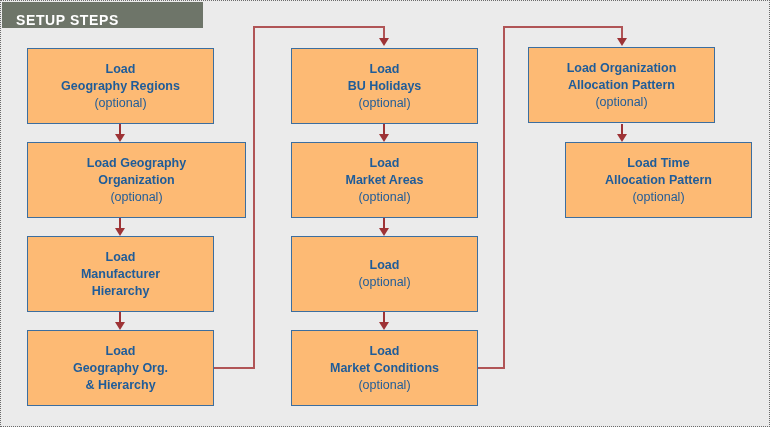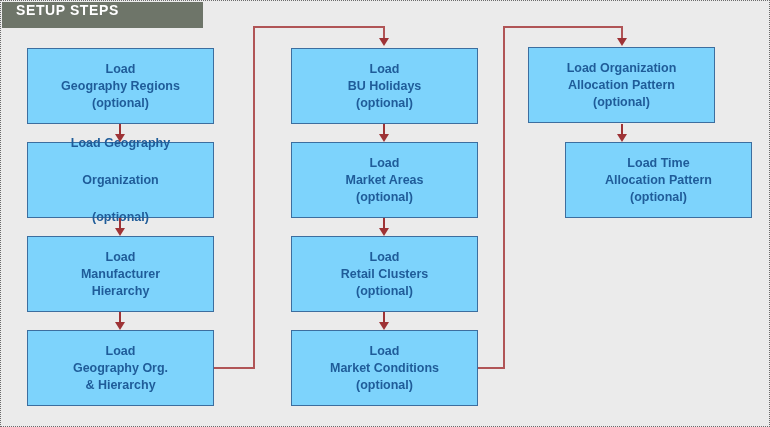--- a/index.html
+++ b/index.html
@@ -19,47 +19,47 @@
   }
   #banner {
     position: absolute;
     left: 1px;
     top: 1px;
     width: 201px;
     height: 26px;
     background: #6e7569;
     box-sizing: border-box;
     display: flex;
-    align-items: flex-start;
+    align-items: flex-end;
   }
   #banner .banner-text {
     color: #ffffff;
     font-size: 14px;
     font-weight: bold;
     letter-spacing: 0.6px;
     padding-left: 14px;
     white-space: nowrap;
   }
   .node {
     position: absolute;
-    background: #7dd3fc;
+    background: #fdba74;
     border: 1px solid #3c6e9f;
     box-sizing: border-box;
     display: flex;
     flex-direction: column;
     align-items: center;
     justify-content: center;
     color: #1f5c99;
     font-size: 12.5px;
     font-weight: bold;
     line-height: 17px;
     text-align: center;
   }
   .node .line { display: block; white-space: nowrap; }
-  .node .opt { font-weight: bold; }
+  .node .opt { font-weight: normal; }
 
   
   .seg {
     position: absolute;
     background: #9e3336;
   }
   .vseg { width: 2px; }
   .hseg { height: 2px; }
   .arrow {
     position: absolute;
@@ -79,21 +79,21 @@
   <div id="banner">
     <span class="banner-text">SETUP STEPS</span>
   </div>
 
   <div class="node" style="left:26px; top:47px; width:187px; height:76px;">
     <span class="line">Load</span>
     <span class="line">Geography Regions</span>
     <span class="line opt">(optional)</span>
   </div>
 
-  <div class="node" style="left:26px; top:141px; width:187px; height:76px;gap:20px;">
+  <div class="node" style="left:26px; top:141px; width:219px; height:76px;">
     <span class="line">Load Geography</span>
     <span class="line">Organization</span>
     <span class="line opt">(optional)</span>
   </div>
 
   <div class="node" style="left:26px; top:235px; width:187px; height:76px;">
     <span class="line">Load</span>
     <span class="line">Manufacturer</span>
     <span class="line">Hierarchy</span>
   </div>
@@ -111,21 +111,20 @@
   </div>
 
   <div class="node" style="left:290px; top:141px; width:187px; height:76px;">
     <span class="line">Load</span>
     <span class="line">Market Areas</span>
     <span class="line opt">(optional)</span>
   </div>
 
   <div class="node" style="left:290px; top:235px; width:187px; height:76px;">
     <span class="line">Load</span>
-    <span class="line">Retail Clusters</span>
     <span class="line opt">(optional)</span>
   </div>
 
   <div class="node" style="left:290px; top:329px; width:187px; height:76px;">
     <span class="line">Load</span>
     <span class="line">Market Conditions</span>
     <span class="line opt">(optional)</span>
   </div>
 
   <div class="node" style="left:527px; top:46px; width:187px; height:76px;">

